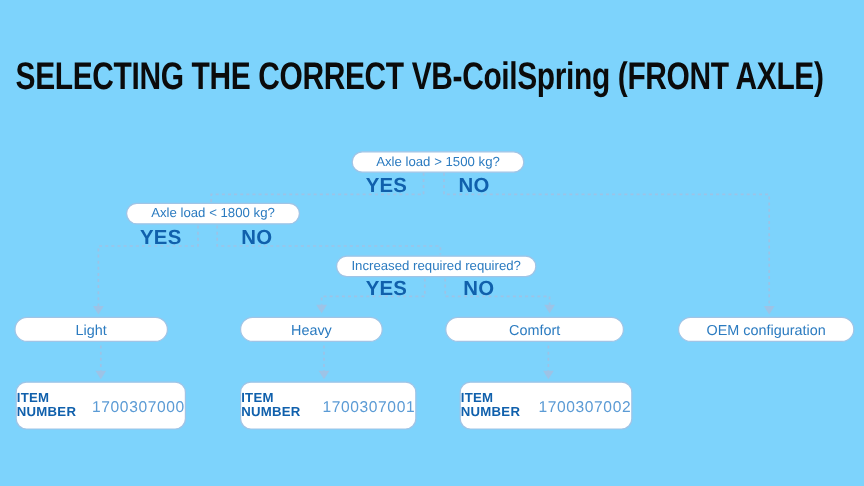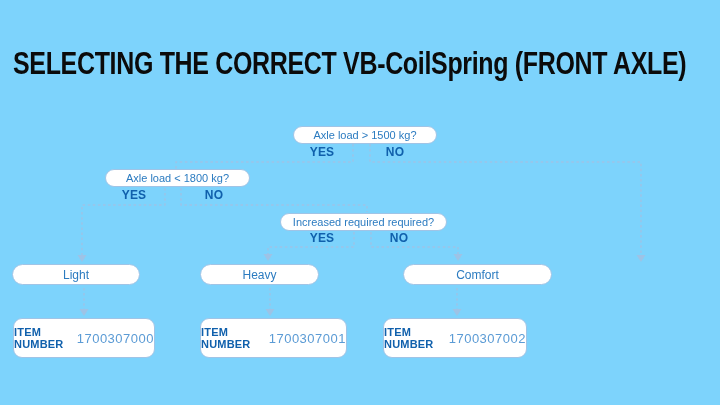--- a/index.html
+++ b/index.html
@@ -17,21 +17,21 @@
   .arrow{fill:#9dc3e6;stroke:none;}
   .qbox,.obox{
     position:absolute;box-sizing:border-box;border:1.5px solid #a0c4e6;border-radius:12px;
     display:flex;align-items:center;justify-content:center;
     color:#2b7bc0;background:#ffffff;
   }
   .qbox{height:18px;font-size:11px;text-align:center;}
   .obox{height:21px;font-size:12px;}
   .yn{
     position:absolute;width:50px;text-align:center;
-    font-size:12px;font-weight:bold;color:#1060ac;letter-spacing:0.2px;
+    font-size:17px;font-weight:bold;color:#1060ac;letter-spacing:0.2px;
   }
   .ibox{
     position:absolute;box-sizing:border-box;border:1.5px solid #a0c4e6;border-radius:9px;
     display:flex;flex-direction:row;align-items:center;justify-content:center;gap:2px;
     background:#ffffff;height:40px;
   }
   .ibox .ihead{font-size:11px;font-weight:bold;color:#1060ac;letter-spacing:0.2px;}
   .ibox .inum{font-size:13px;color:#5b9bd5;letter-spacing:0.5px;}
 </style>
 </head>
@@ -67,21 +67,22 @@
   <div class="qbox" style="left:105px;top:169px;width:145px;">Axle load &lt; 1800 kg?</div>
   <div class="yn" style="left:109px;top:188px;">YES</div>
   <div class="yn" style="left:189px;top:188px;">NO</div>
 
   <div class="qbox" style="left:280px;top:213px;width:167px;">Increased required required?</div>
   <div class="yn" style="left:297px;top:231px;">YES</div>
   <div class="yn" style="left:374px;top:231px;">NO</div>
 
   <div class="obox" style="left:12px;top:264px;width:128px;">Light</div>
   <div class="obox" style="left:200px;top:264px;width:119px;">Heavy</div>
-  <div class="obox" style="left:403px;top:264px;width:149px;">Comfort</div>
+  <div class="obox" style="left:371px;top:264px;width:149px;">Comfort</div>
+  <div class="obox" style="left:565px;top:264px;width:147px;">OEM configuration</div>
 
   <div class="ibox" style="left:13px;top:318px;width:142px;">
     <div class="ihead">ITEM NUMBER</div>
     <div class="inum">1700307000</div>
   </div>
   <div class="ibox" style="left:200px;top:318px;width:147px;">
     <div class="ihead">ITEM NUMBER</div>
     <div class="inum">1700307001</div>
   </div>
   <div class="ibox" style="left:383px;top:318px;width:144px;">

